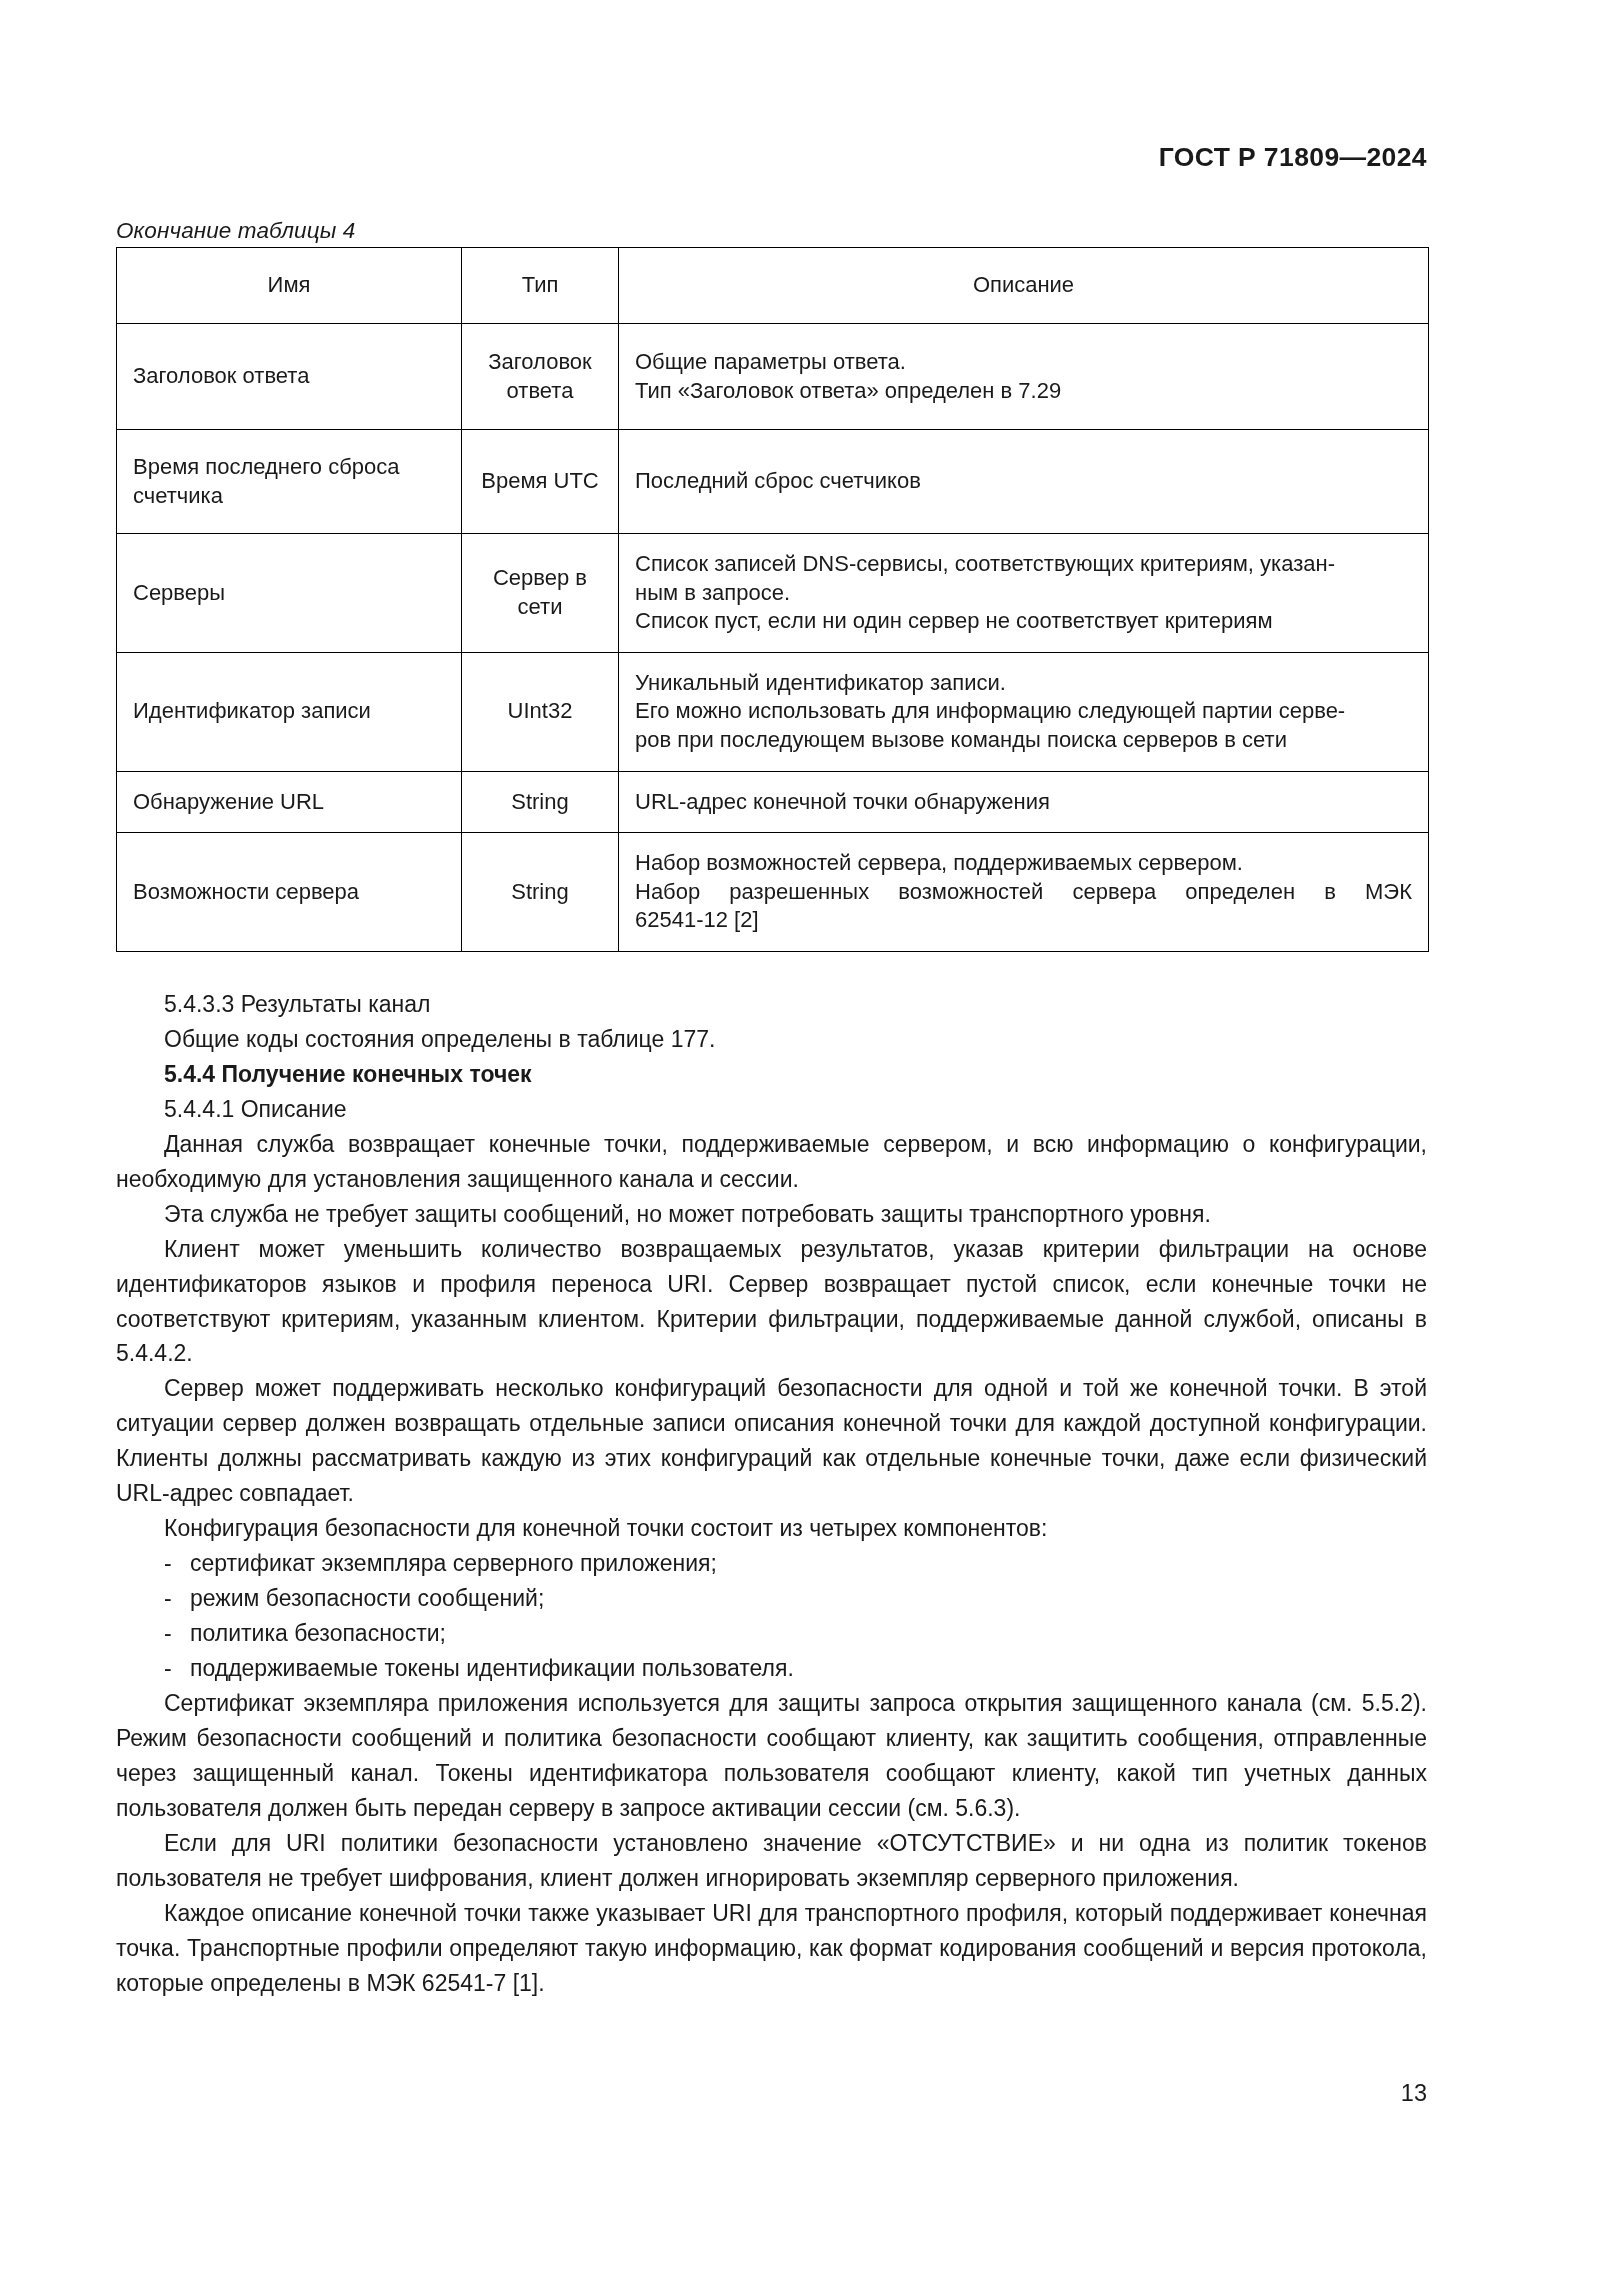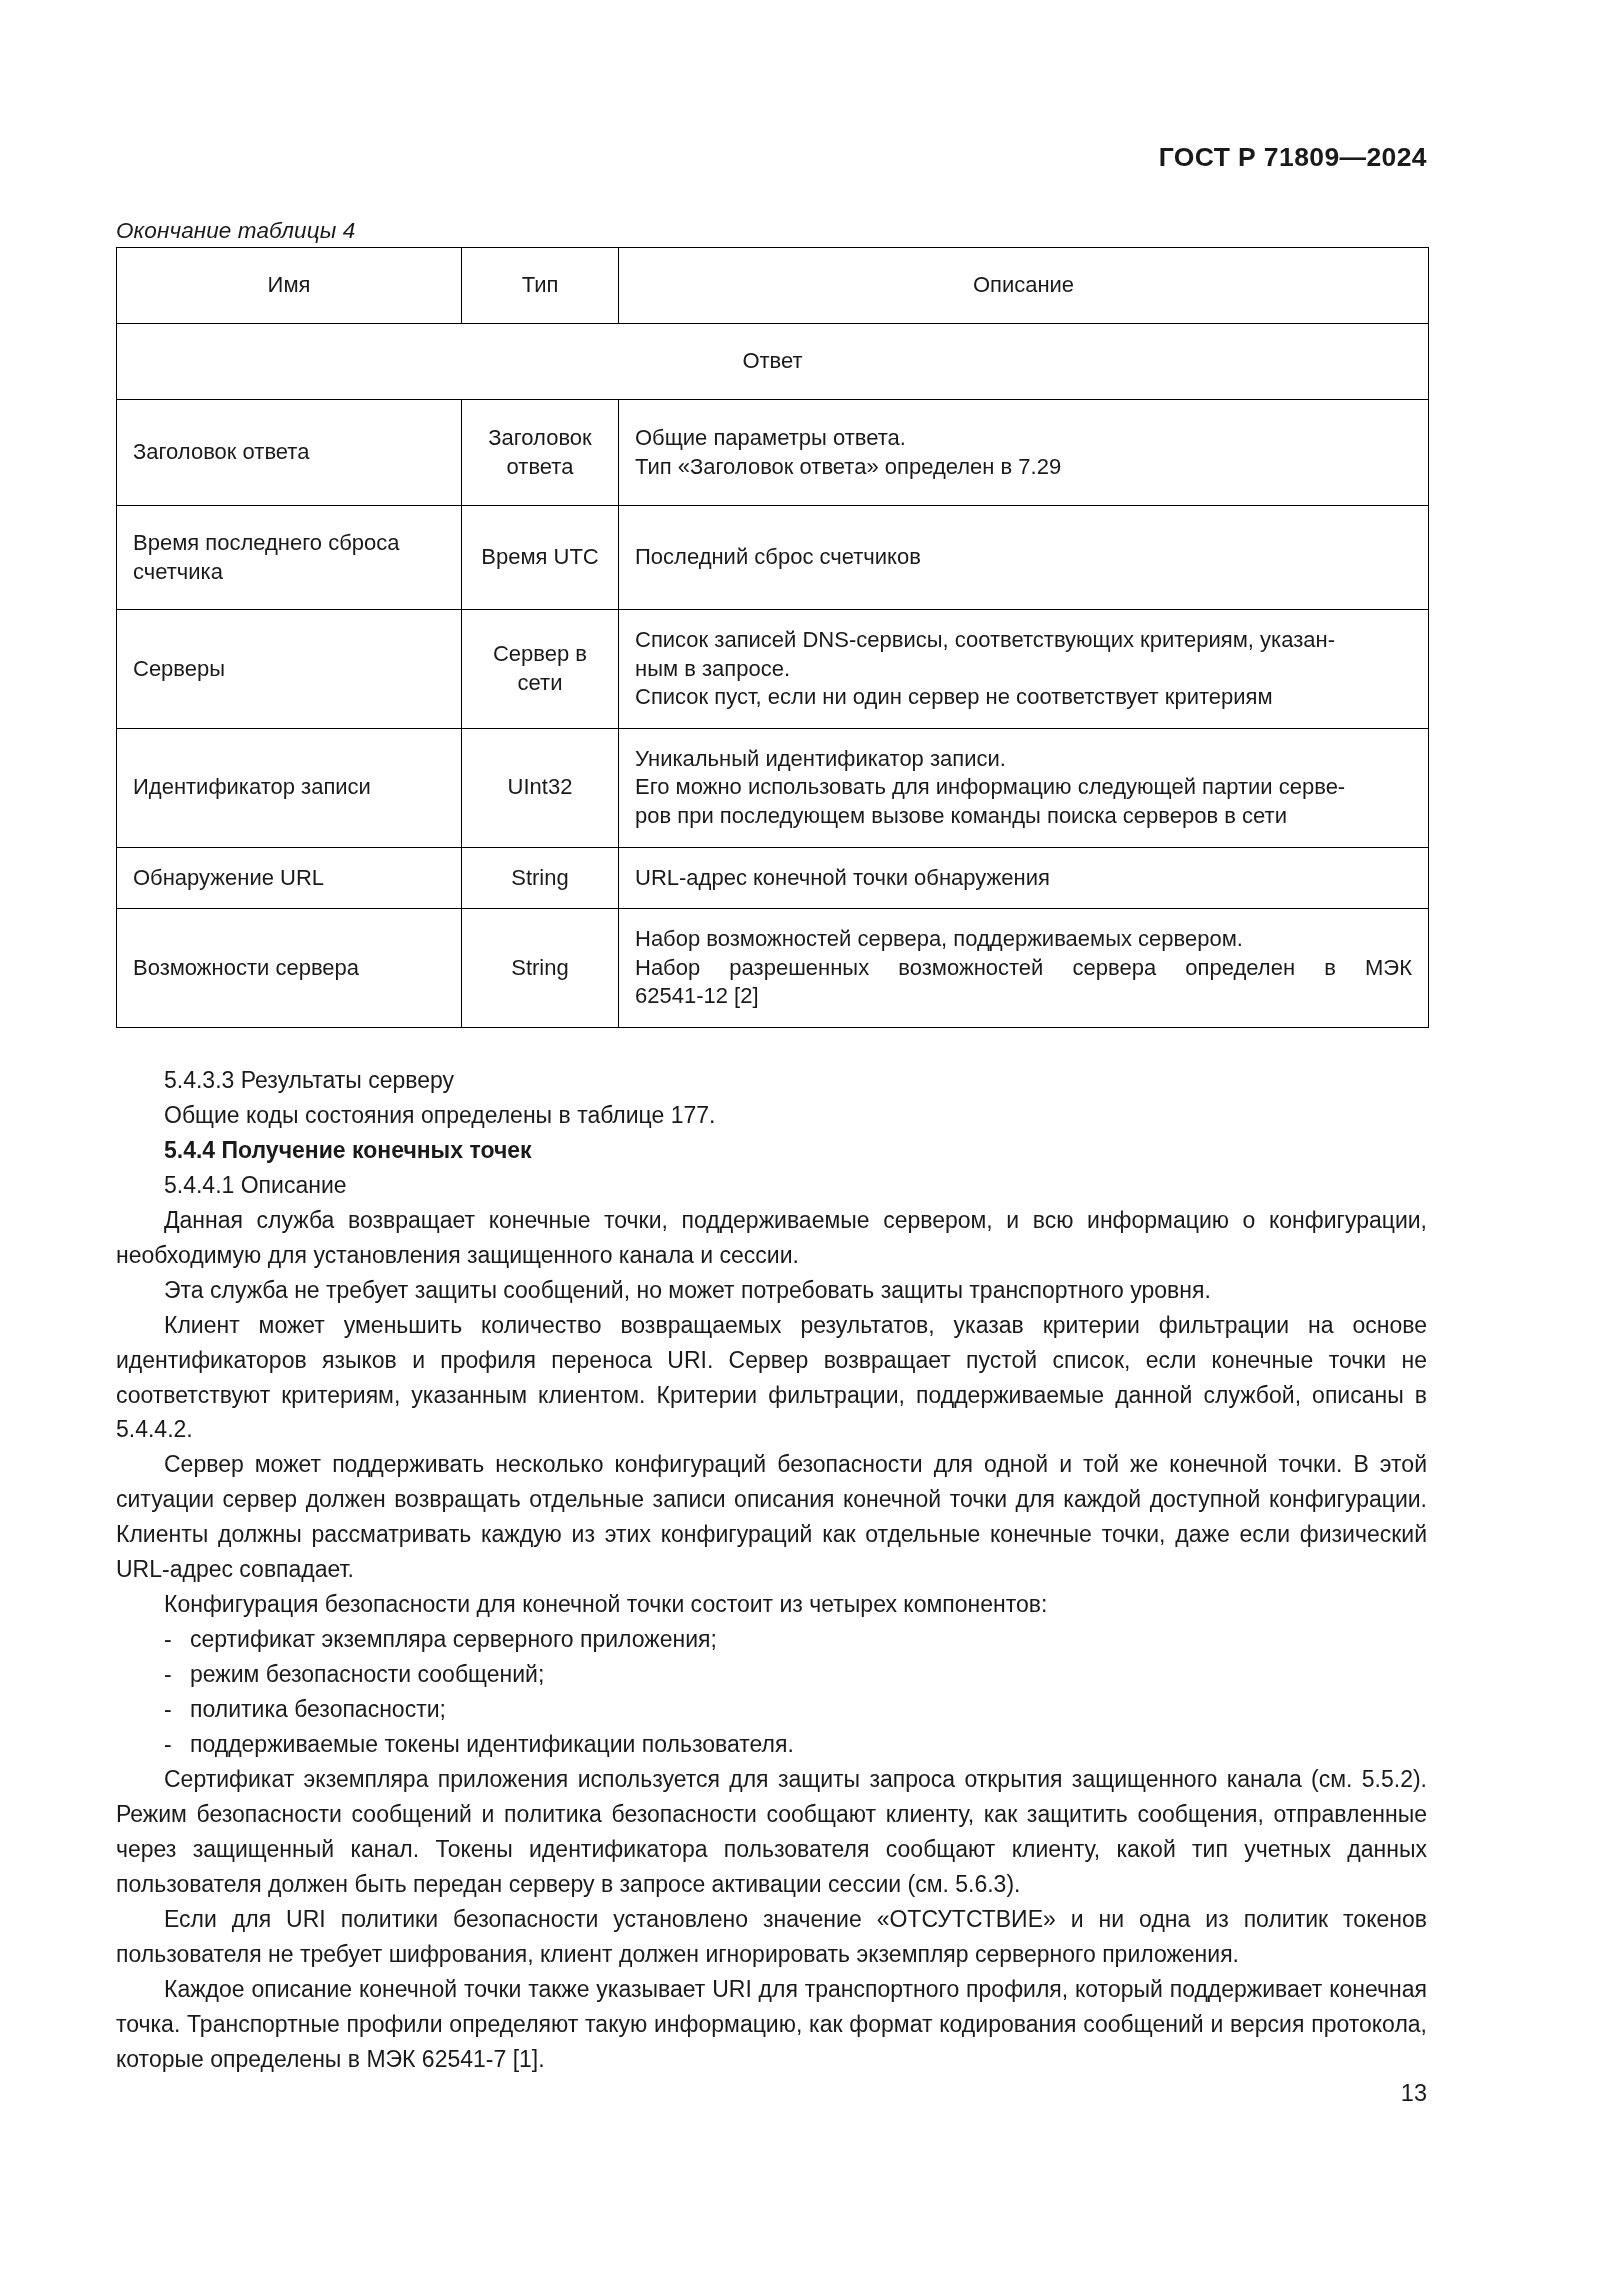--- a/index.html
+++ b/index.html
@@ -158,23 +158,20 @@
           <col class="c-desc">
       </colgroup>
       <thead>
         <tr>
           <th class="hdr-cell">Имя</th>
           <th class="hdr-cell">Тип</th>
           <th class="hdr-cell">Описание</th>
         </tr>
       </thead>
       <tbody>
-        <tr class="section-row">
-          <td colspan="3">Ответ</td>
-        </tr>
 
         <tr>
           <td class="cell-name tall-1">Заголовок ответа</td>
           <td class="cell-type">
             <span class="ln">Заголовок</span>
             <span class="ln">ответа</span>
           </td>
           <td class="cell-desc">
             <span class="ln">Общие параметры ответа.</span>
             <span class="ln">Тип «Заголовок ответа» определен в 7.29</span>
@@ -236,21 +233,21 @@
           <td class="cell-desc">
             <span class="ln">Набор возможностей сервера, поддерживаемых сервером.</span>
             <span class="ln justify">Набор разрешенных возможностей сервера определен в МЭК</span>
             <span class="ln">62541-12 [2]</span>
           </td>
         </tr>
       </tbody>
     </table>
 
     <div class="body-text">
-      <p class="clause">5.4.3.3 Результаты серверу</p>
+      <p class="clause">5.4.3.3 Результаты канал</p>
       <p class="clause">Общие коды состояния определены в таблице 177.</p>
       <p class="heading">5.4.4 Получение конечных точек</p>
       <p class="clause">5.4.4.1 Описание</p>
       <p>Данная служба возвращает конечные точки, поддерживаемые сервером, и всю информацию о конфигурации, необходимую для установления защищенного канала и сессии.</p>
       <p>Эта служба не требует защиты сообщений, но может потребовать защиты транспортного уровня.</p>
       <p>Клиент может уменьшить количество возвращаемых результатов, указав критерии фильтрации на основе идентификаторов языков и профиля переноса URI. Сервер возвращает пустой список, если конечные точки не соответствуют критериям, указанным клиентом. Критерии фильтрации, поддерживаемые данной службой, описаны в 5.4.4.2.</p>
       <p>Сервер может поддерживать несколько конфигураций безопасности для одной и той же конечной точки. В этой ситуации сервер должен возвращать отдельные записи описания конечной точки для каждой доступной конфигурации. Клиенты должны рассматривать каждую из этих конфигураций как отдельные конечные точки, даже если физический URL-адрес совпадает.</p>
       <p class="clause">Конфигурация безопасности для конечной точки состоит из четырех компонентов:</p>
 
       <ul class="dash-list">

